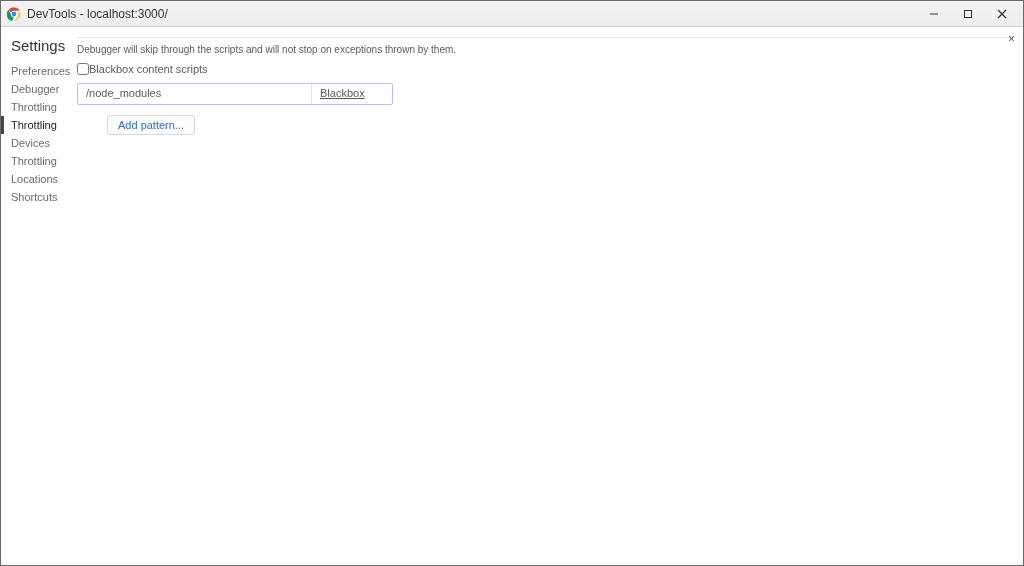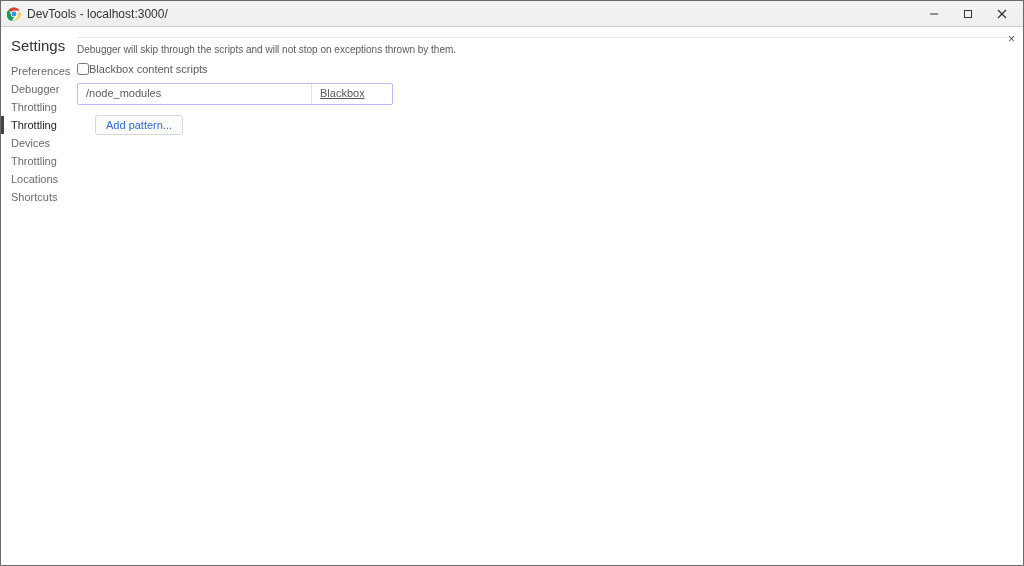--- a/index.html
+++ b/index.html
@@ -21,21 +21,21 @@
   .sidebar-item.active::before { content: ""; position: absolute; left: -10px; top: 0; bottom: 0; width: 3px; background: #454545; }
   .main { flex: 1 1 auto; padding: 10px 10px 0 16px; }
   .main-header { font-size: 15px; color: #333; font-weight: 400; padding-bottom: 6px; }
   .hr { border-bottom: 1px solid #e6e6e6; margin-bottom: 6px; margin-right: 4px; }
   .desc { font-size: 10px; color: #5a5a5a; margin-bottom: 8px; }
   .cb-row { display: flex; align-items: center; margin-bottom: 8px; }
   .cb-row input[type=checkbox] { width: 12px; height: 12px; }
   .tbl { display: flex; border: 1px solid #c4b5fd; border-radius: 2px; width: 316px; height: 22px; align-items: stretch; margin-bottom: 10px; }
   .tbl .col-pattern { flex: 1 1 auto; padding: 3px 8px; font-size: 11px; color: #5a5a5a; border-right: 1px solid #e3e3e3; }
   .tbl .col-behavior { width: 80px; padding: 3px 8px; font-size: 11px; color: #5a5a5a; text-decoration: underline; }
-  .add-btn { display: inline-block; border: 1px solid #d7d7d7; border-radius: 3px; background: #fcfcfc; color: #2b6cd4; font-size: 11px; padding: 3px 10px; cursor: pointer; margin-left: 18px; }
+  .add-btn { display: inline-block; border: 1px solid #d7d7d7; border-radius: 3px; background: #fcfcfc; color: #2b6cd4; font-size: 11px; padding: 3px 10px; cursor: pointer; margin-left: 30px; }
 </style>
 </head>
 <body>
 
 <div class="window">
   <div class="titlebar">
     <span class="favicon">
       <svg viewBox="0 0 24 24" width="14" height="14">
         <circle cx="12" cy="12" r="11" fill="#fff" stroke="#888" stroke-width="0.5"></circle>
         <path d="M12 1a11 11 0 0 1 9.5 5.5H12a5.5 5.5 0 0 0-4.9 3L2.7 5A11 11 0 0 1 12 1z" fill="#db4437"></path>

